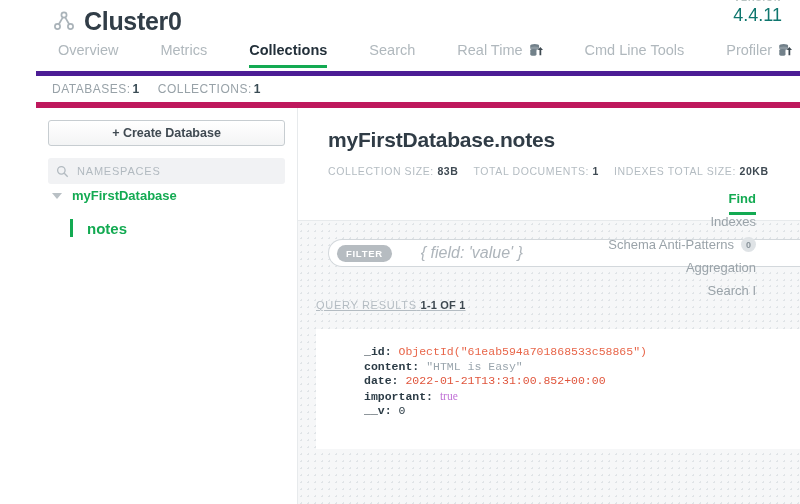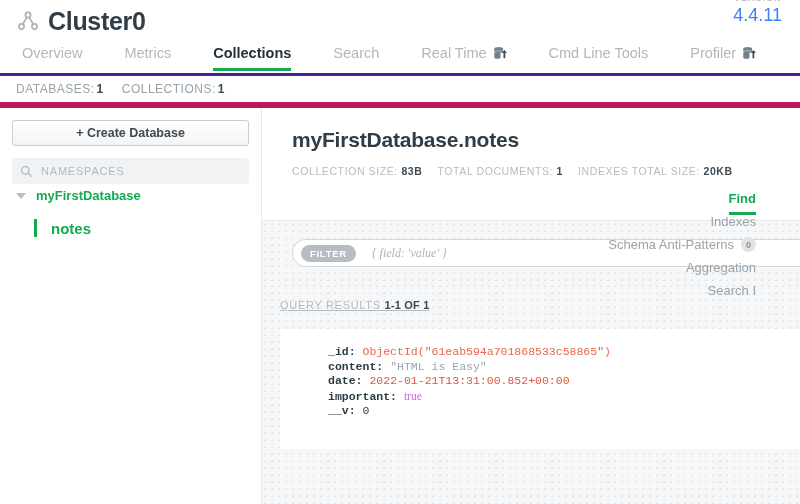--- a/index.html
+++ b/index.html
@@ -2,21 +2,21 @@
 <html><head>
 <meta charset="utf-8">
 <style>
   * { box-sizing: border-box; margin: 0; padding: 0; }
   html, body {
     width: 800px; height: 504px;
     font-family: "Liberation Sans", sans-serif;
     background: #ffffff;
     overflow: hidden;
   }
-  #app { position: relative; width: 800px; height: 380px; background:#fff; }
+  #app { position: relative; width: 800px; height: 380px; background:#fff;padding-left:36px; }
 
   
   .header {
     position: relative;
     height: 42px;
     padding: 0 16px;
     display: flex;
     align-items: center;
   }
   .cluster-icon { width: 24px; height: 24px; margin-right: 8px; flex: none; }
@@ -24,30 +24,30 @@
     font-size: 25px; font-weight: bold; color: #313d47;
     letter-spacing: -0.3px;
   }
   .version-block {
     position: absolute; right: 18px; top: -6px;
     text-align: center; line-height: 1.1;
   }
   .version-label {
     font-size: 9px; letter-spacing: 1px; color: #b8c4c2; font-weight: 600;
   }
-  .version-value { font-size: 18px; color: #3b82f6; font-weight: 400; margin-top: 2px;}
+  .version-value { font-size: 18px; color: #0f766e; font-weight: 400; margin-top: 2px;}
 
   
   .navtabs {
     position: relative;
     height: 34px;
     display: flex;
-    align-items: center;
+    align-items: flex-start;
     padding-left: 22px;
-    border-bottom: 3px solid #4c1d95;
+    border-bottom: 5px solid #4c1d95;
   }
   .navtab {
     position: relative;
     font-size: 14.5px;
     color: #b0b8bd;
     padding: 0 0 9px 0;
     margin-right: 42px;
     white-space: nowrap;
     cursor: pointer;
     display: flex; align-items: center; gap: 6px;
@@ -186,23 +186,23 @@
     cursor: text;
   }
   .filter-pill {
     background: #b6bcc1; color: #fff;
     font-size: 9.5px; font-weight: bold; letter-spacing: 0.7px;
     padding: 3px 9px; border-radius: 9px;
     flex: none;
   }
   .filter-input {
     border: none; outline: none; background: transparent;
-    margin-left: 16px;
-    font-family: Liberation Serif, serif;
-    font-size: 12px; color: #aeb5bb; font-style: italic;
+    margin-left: 29px;
+    font-family: Liberation Sans, sans-serif;
+    font-size: 16px; color: #aeb5bb; font-style: italic;
     width: 100%;
   }
   .filter-input::placeholder { color: #aeb5bb; }
 
   
   .results { flex: 1; padding: 16px 0 0 0; }
   .results-head {
     padding-left: 18px;
     font-size: 11px; letter-spacing: 0.7px; color: #b4bcc2; text-decoration: underline;
   }

